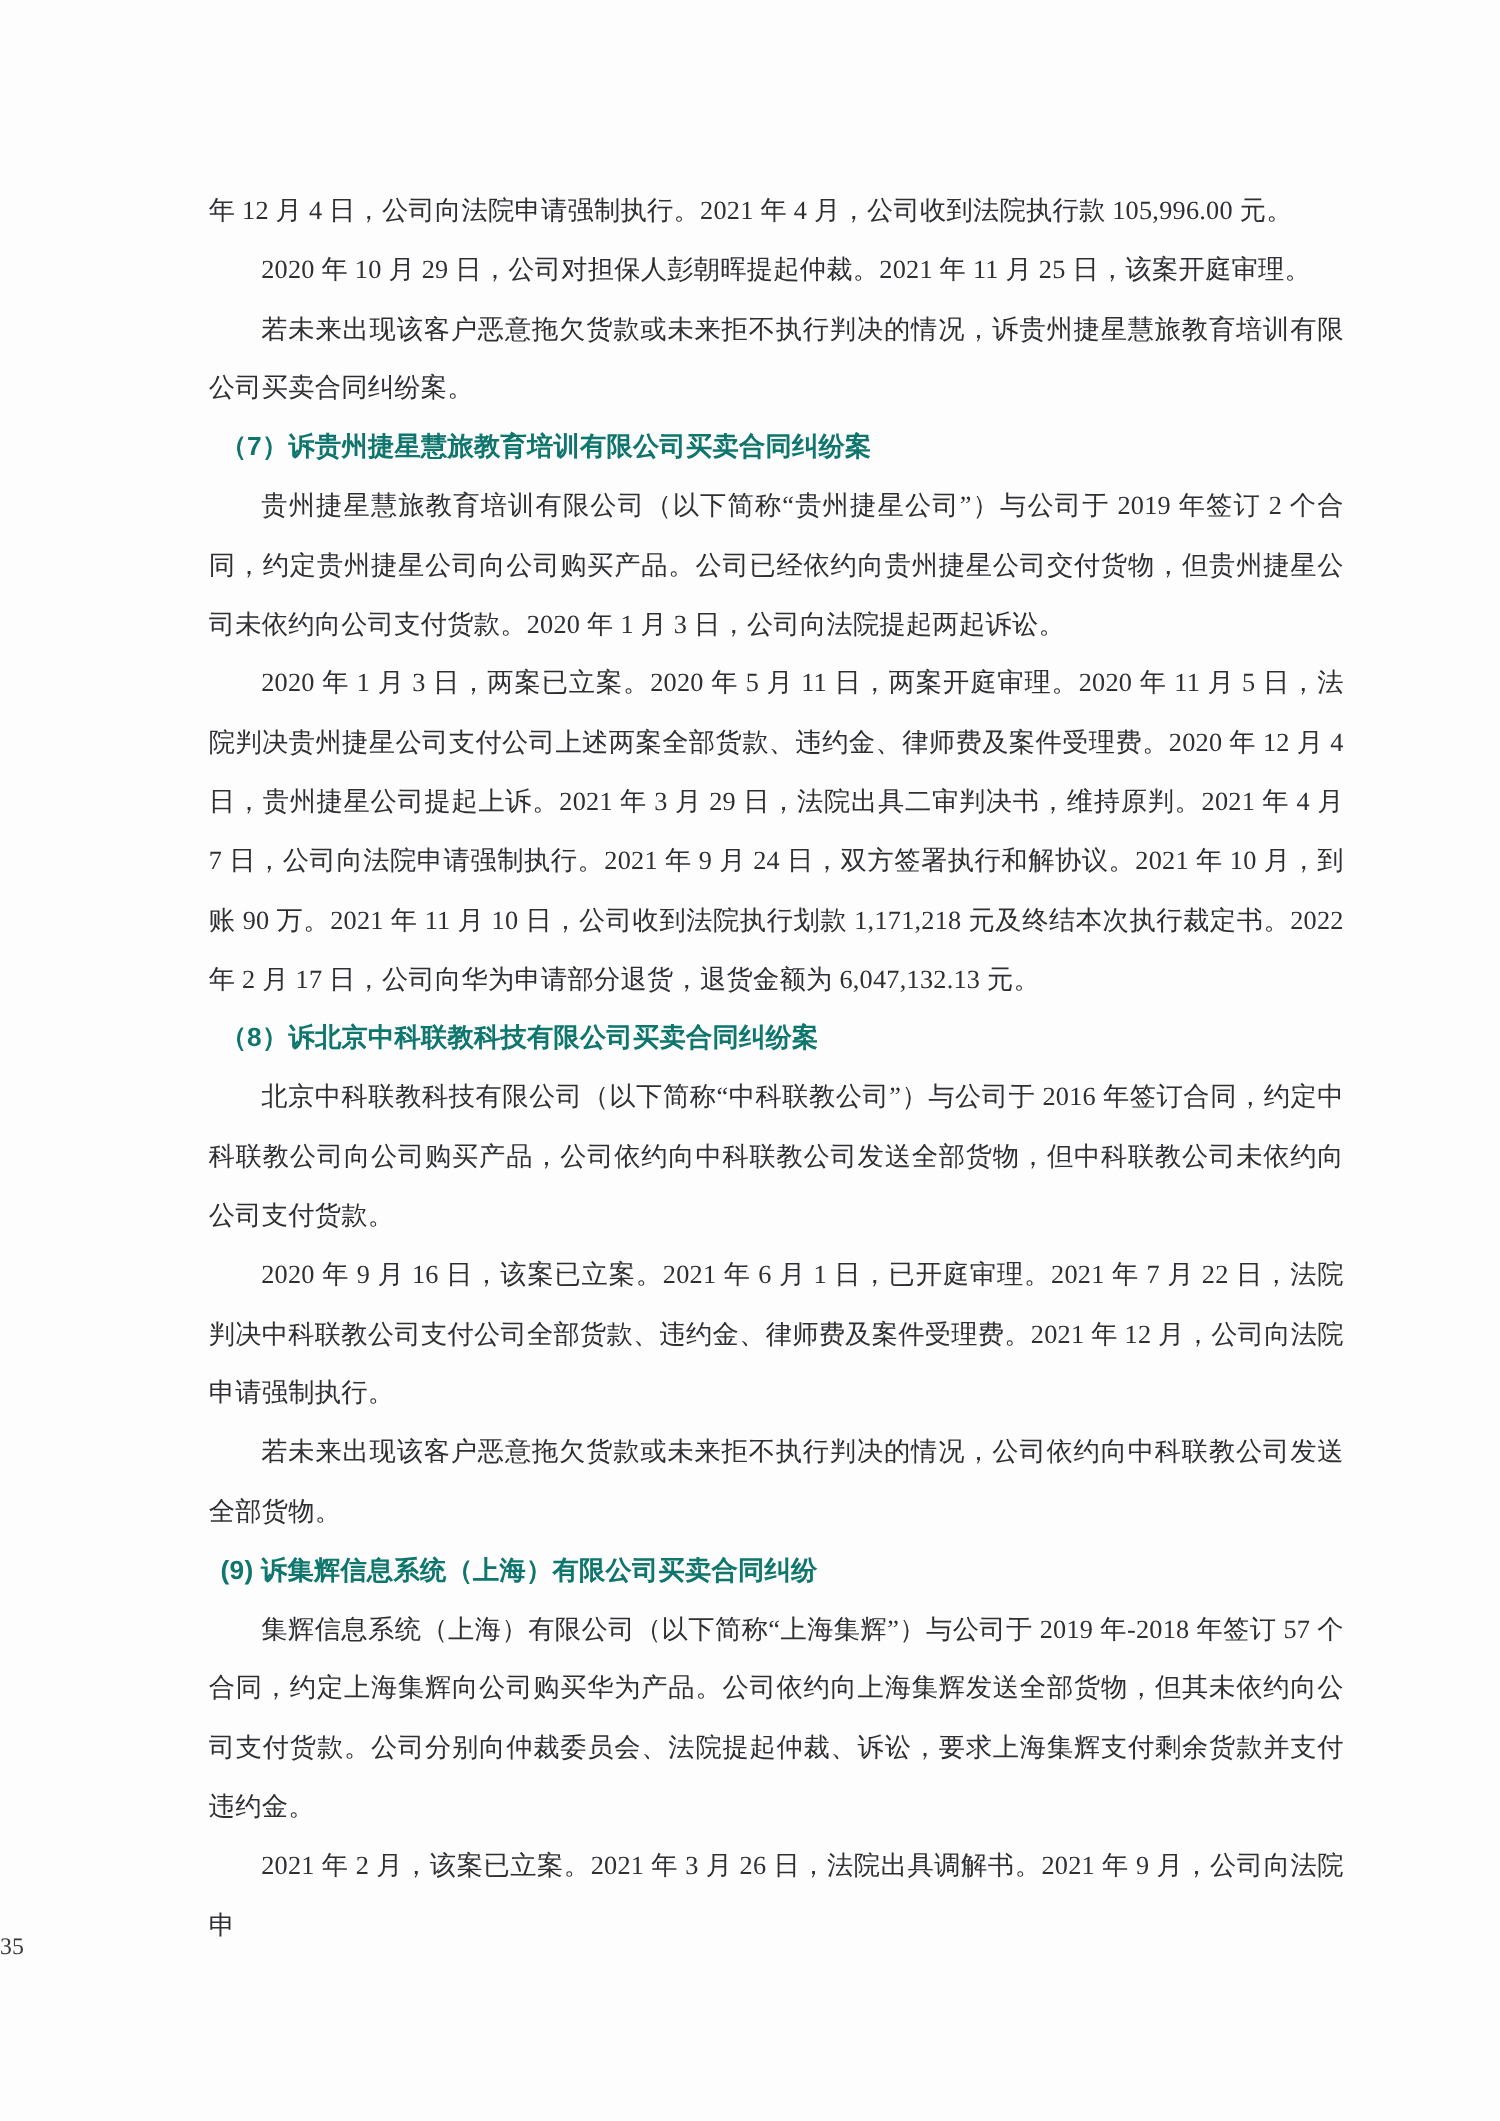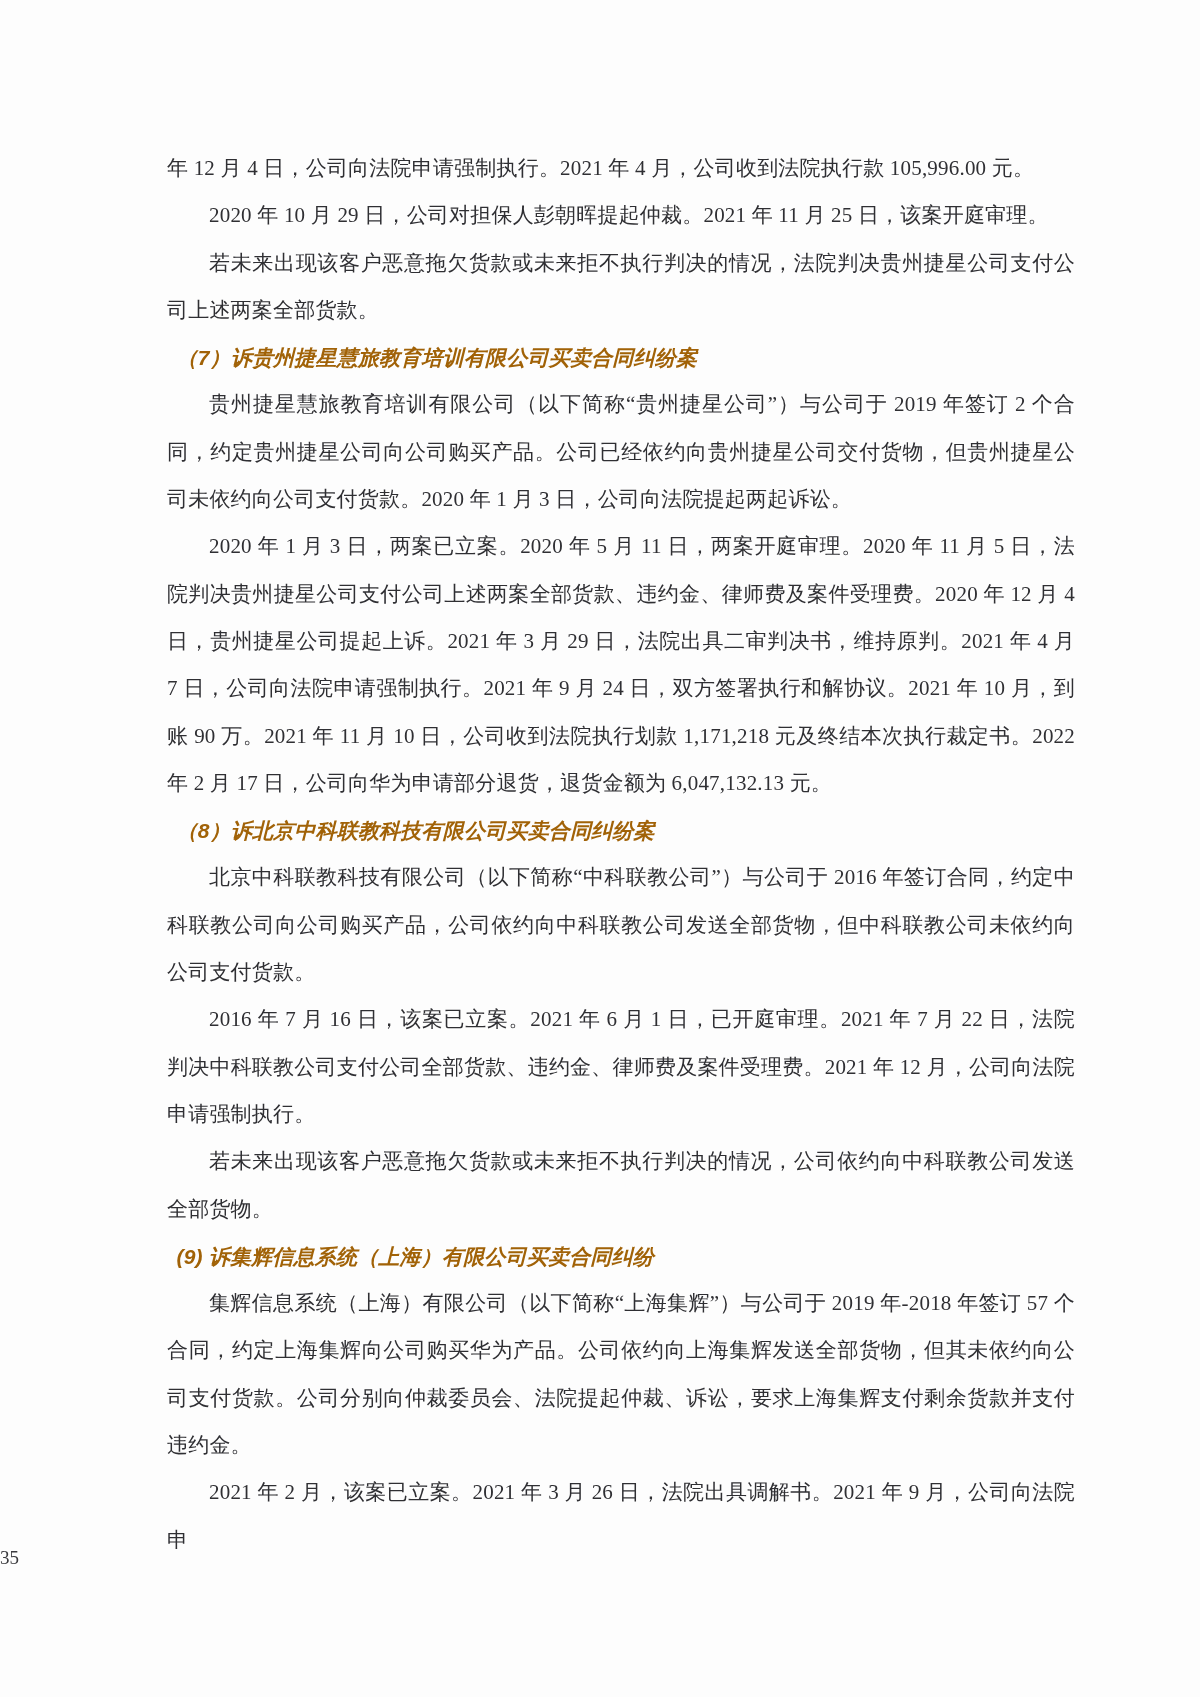--- a/index.html
+++ b/index.html
@@ -32,47 +32,46 @@
     letter-spacing: 0.2px;
   }
   .para.indent { text-indent: 2em; }
   .heading {
     margin: 0;
     font-family: "Liberation Sans", "DejaVu Sans", sans-serif;
     font-weight: 700;
     font-size: 21px;
     line-height: 47.3px;
     text-indent: 0.45em;
-    color: #a16207;
+    color: #0f766e;
     letter-spacing: 0.2px;
-    font-style: italic;
   }
   .page-number {
     position: absolute;
     top: 1544px;
     left: 0;
     width: 1200px;
     font-size: 19px;
     line-height: 28px;
     color: #3a3a3e;
   }
 </style>
 </head>
 <body>
 
 <div class="page">
   <div class="content">
     <p class="para">年 12 月 4 日，公司向法院申请强制执行。2021 年 4 月，公司收到法院执行款 105,996.00 元。</p>
     <p class="para indent">2020 年 10 月 29 日，公司对担保人彭朝晖提起仲裁。2021 年 11 月 25 日，该案开庭审理。</p>
-    <p class="para indent">若未来出现该客户恶意拖欠货款或未来拒不执行判决的情况，法院判决贵州捷星公司支付公司上述两案全部货款。</p>
+    <p class="para indent">若未来出现该客户恶意拖欠货款或未来拒不执行判决的情况，诉贵州捷星慧旅教育培训有限公司买卖合同纠纷案。</p>
     <h3 class="heading">（7）诉贵州捷星慧旅教育培训有限公司买卖合同纠纷案</h3>
     <p class="para indent">贵州捷星慧旅教育培训有限公司（以下简称“贵州捷星公司”）与公司于 2019 年签订 2 个合同，约定贵州捷星公司向公司购买产品。公司已经依约向贵州捷星公司交付货物，但贵州捷星公司未依约向公司支付货款。2020 年 1 月 3 日，公司向法院提起两起诉讼。</p>
     <p class="para indent">2020 年 1 月 3 日，两案已立案。2020 年 5 月 11 日，两案开庭审理。2020 年 11 月 5 日，法院判决贵州捷星公司支付公司上述两案全部货款、违约金、律师费及案件受理费。2020 年 12 月 4 日，贵州捷星公司提起上诉。2021 年 3 月 29 日，法院出具二审判决书，维持原判。2021 年 4 月 7 日，公司向法院申请强制执行。2021 年 9 月 24 日，双方签署执行和解协议。2021 年 10 月，到账 90 万。2021 年 11 月 10 日，公司收到法院执行划款 1,171,218 元及终结本次执行裁定书。2022 年 2 月 17 日，公司向华为申请部分退货，退货金额为 6,047,132.13 元。</p>
     <h3 class="heading">（8）诉北京中科联教科技有限公司买卖合同纠纷案</h3>
     <p class="para indent">北京中科联教科技有限公司（以下简称“中科联教公司”）与公司于 2016 年签订合同，约定中科联教公司向公司购买产品，公司依约向中科联教公司发送全部货物，但中科联教公司未依约向公司支付货款。</p>
-    <p class="para indent">2016 年 7 月 16 日，该案已立案。2021 年 6 月 1 日，已开庭审理。2021 年 7 月 22 日，法院判决中科联教公司支付公司全部货款、违约金、律师费及案件受理费。2021 年 12 月，公司向法院申请强制执行。</p>
+    <p class="para indent">2020 年 9 月 16 日，该案已立案。2021 年 6 月 1 日，已开庭审理。2021 年 7 月 22 日，法院判决中科联教公司支付公司全部货款、违约金、律师费及案件受理费。2021 年 12 月，公司向法院申请强制执行。</p>
     <p class="para indent">若未来出现该客户恶意拖欠货款或未来拒不执行判决的情况，公司依约向中科联教公司发送全部货物。</p>
     <h3 class="heading">(9) 诉集辉信息系统（上海）有限公司买卖合同纠纷</h3>
     <p class="para indent">集辉信息系统（上海）有限公司（以下简称“上海集辉”）与公司于 2019 年-2018 年签订 57 个合同，约定上海集辉向公司购买华为产品。公司依约向上海集辉发送全部货物，但其未依约向公司支付货款。公司分别向仲裁委员会、法院提起仲裁、诉讼，要求上海集辉支付剩余货款并支付违约金。</p>
     <p class="para indent">2021 年 2 月，该案已立案。2021 年 3 月 26 日，法院出具调解书。2021 年 9 月，公司向法院申</p>
   </div>
   <div class="page-number">35</div>
 </div>
 
 </body></html>

